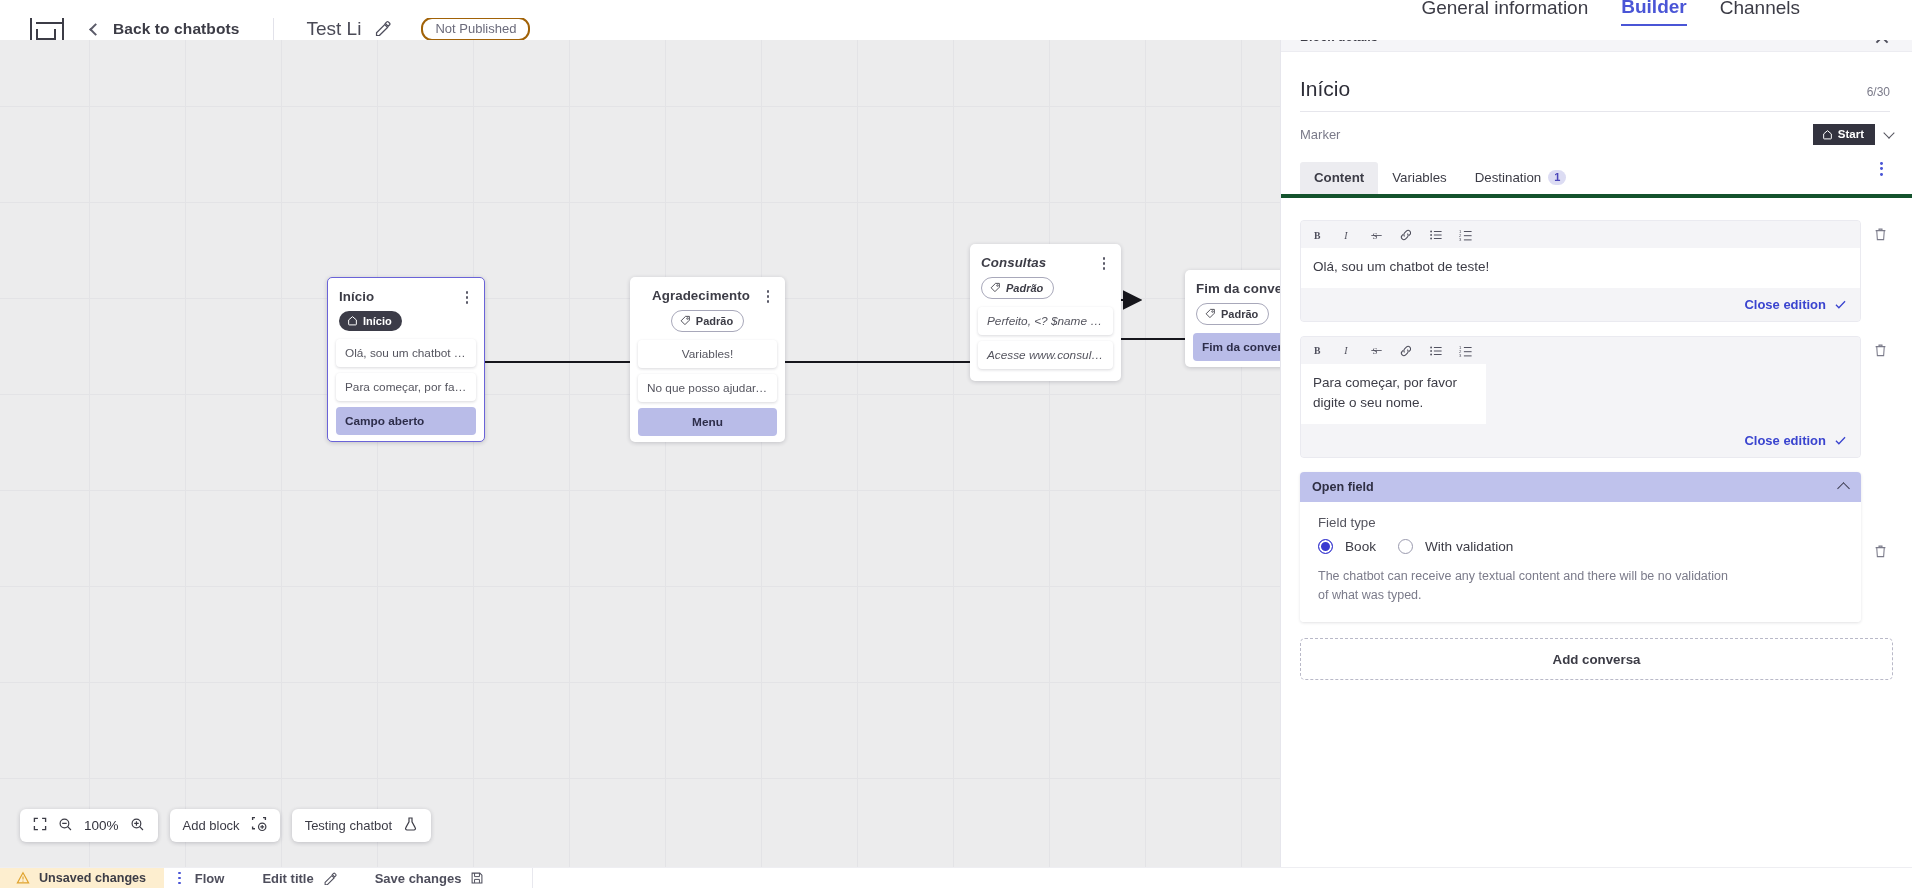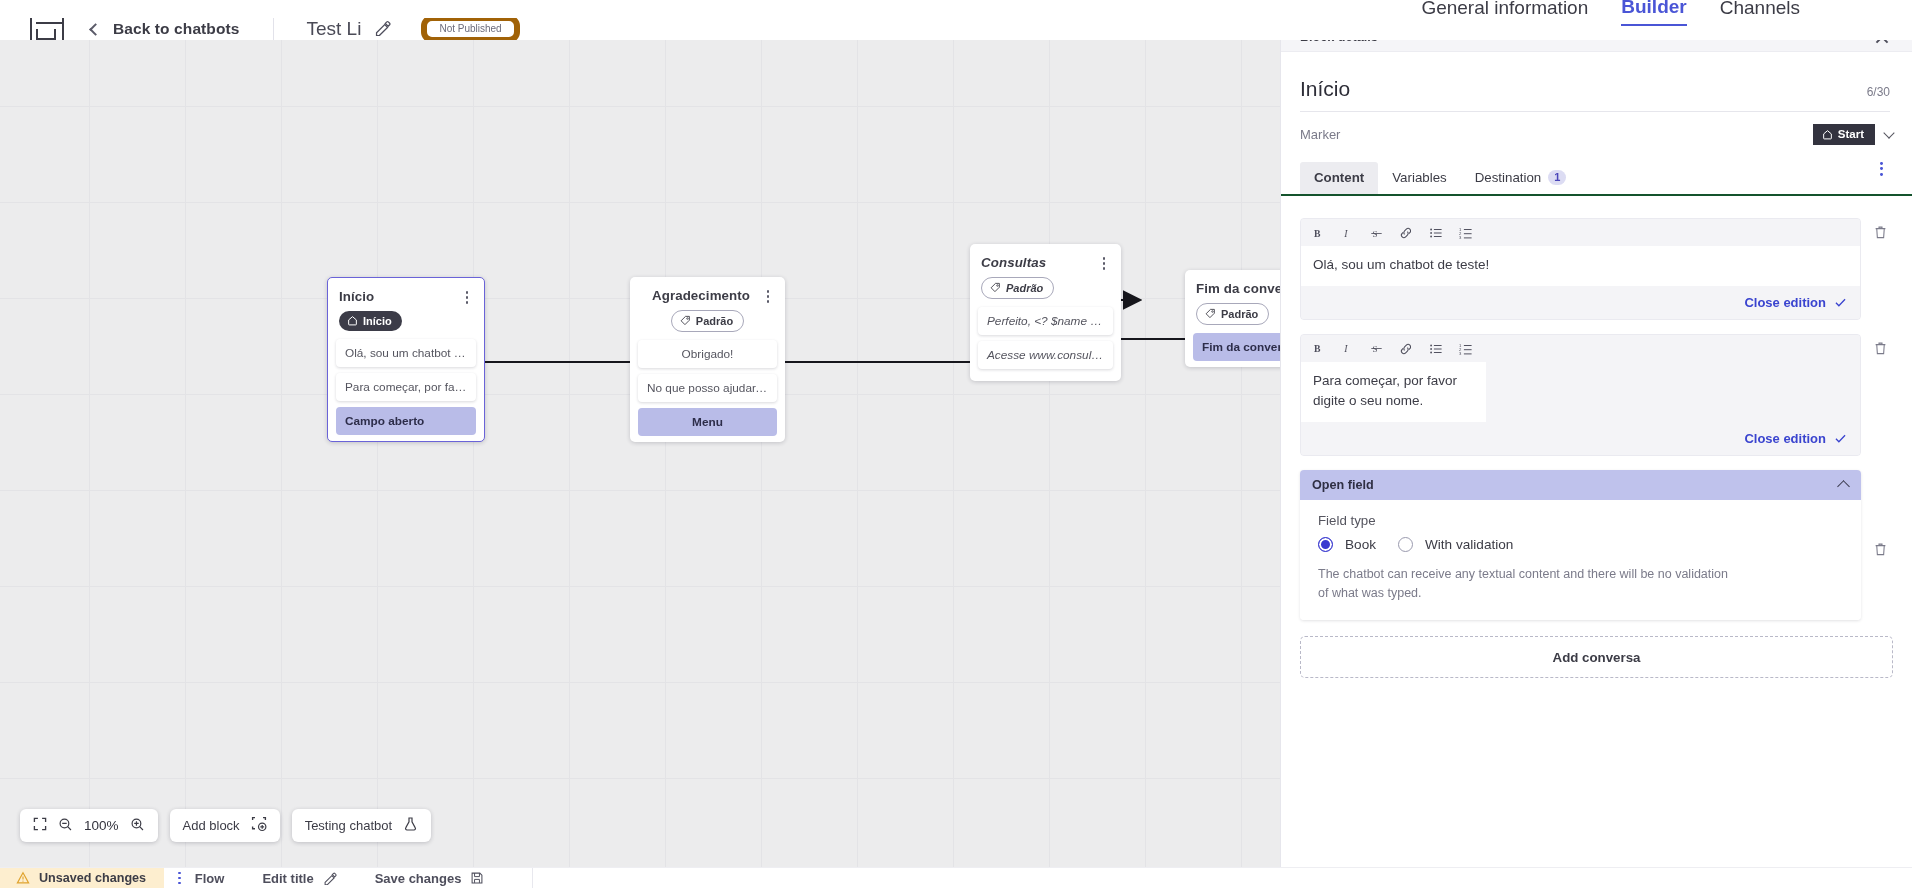--- a/index.html
+++ b/index.html
@@ -35,22 +35,22 @@
   .back-label {
     margin-left: 13px; font-size: 15.5px; font-weight: 700; color: #3c3c46;
     letter-spacing: .1px; white-space: nowrap;
   }
   .vsep { margin-left: 33px; width: 1px; height: 46px; background: #e2e2ea; flex:none; }
   .chat-title {
     margin-left: 33px; font-size: 19px; color: #4a4a56; white-space: nowrap;
   }
   .pencil-icon { margin-left: 13px; flex: none; }
   .pill-status {
-    margin-left: 30px; border: 6px solid #a16207; border-radius: 11px;
-    padding: 2px 12px 3px; font-size: 10px; color: #6b6b7b; white-space: nowrap;
+    margin-left: 30px; border: 2px solid #a16207; border-radius: 11px;
+    padding: 2px 12px 3px; font-size: 13px; color: #6b6b7b; white-space: nowrap;
   }
 
   .hdr-tabs {
     position: absolute; right: 112px; top: 0; display: flex; align-items: center;
     gap: 33px; height: 22px; z-index: 41;
   }
   .hdr-tab {
     font-size: 19px; color: #3c3c46; white-space: nowrap; padding-bottom: 6px;
     cursor: pointer;
   }
@@ -162,21 +162,21 @@
   .marker-chip {
     background: #33333f; color: #fff; border-radius: 0; font-size: 11.5px;
     font-weight: 700; padding: 4px 11px 5px 9px; display: inline-flex; align-items:center; gap:5px;
     cursor: pointer;
   }
   .chev-dn { width: 8px; height: 8px; border-right: 1.7px solid #55555f; border-bottom: 1.7px solid #55555f;
     transform: rotate(45deg); margin-bottom: 3px; cursor: pointer; }
 
   .tabs-row {
     display: flex; align-items: flex-start; padding: 0 19px; margin-top: 17px;
-    border-bottom: 2px solid #14532d; position: relative; flex: none;
+    border-bottom: 4px solid #14532d; position: relative; flex: none;
   }
   .ptab {
     font-size: 13.3px; color: #3c3c46; padding: 8px 14px 9px; cursor: pointer; white-space: nowrap;
     display: flex; align-items: center; gap: 7px;
   }
   .ptab.active { background: #ececf0; font-weight: 600; border-radius: 3px 3px 0 0; }
   .badge {
     background: #dcdcf3; color: #4a45b8; font-size: 11px; font-weight: 700;
     border-radius: 9px; padding: 1px 6px 2px;
   }
@@ -306,21 +306,21 @@
     </div>
     <div class="tag-row">
       <span class="tag light">
         <svg width="11" height="11" viewBox="0 0 20 20">
             <path d="M2 10.5l8-8h7v7l-8 8z" fill="none" stroke="#3c3c46" stroke-width="1.6"></path>
             <circle cx="13.6" cy="6.4" r="1.4" fill="none" stroke="#3c3c46" stroke-width="1.4"></circle>
           </svg>
         <span>Padrão</span>
       </span>
     </div>
-    <div class="msg">Obrigado!</div>
+    <div class="msg">Variables!</div>
     <div class="msg">No que posso ajudar, &lt;? $name ...</div>
     <div class="msg hilite">Menu</div>
   </div>
 
   <div class="node" style="left:970px; top:222px; width:151px;font-style:italic;">
     <div class="node-head">
       <div class="node-title">Consultas</div>
       <div class="kebab">
           <i></i>
           <i></i>

